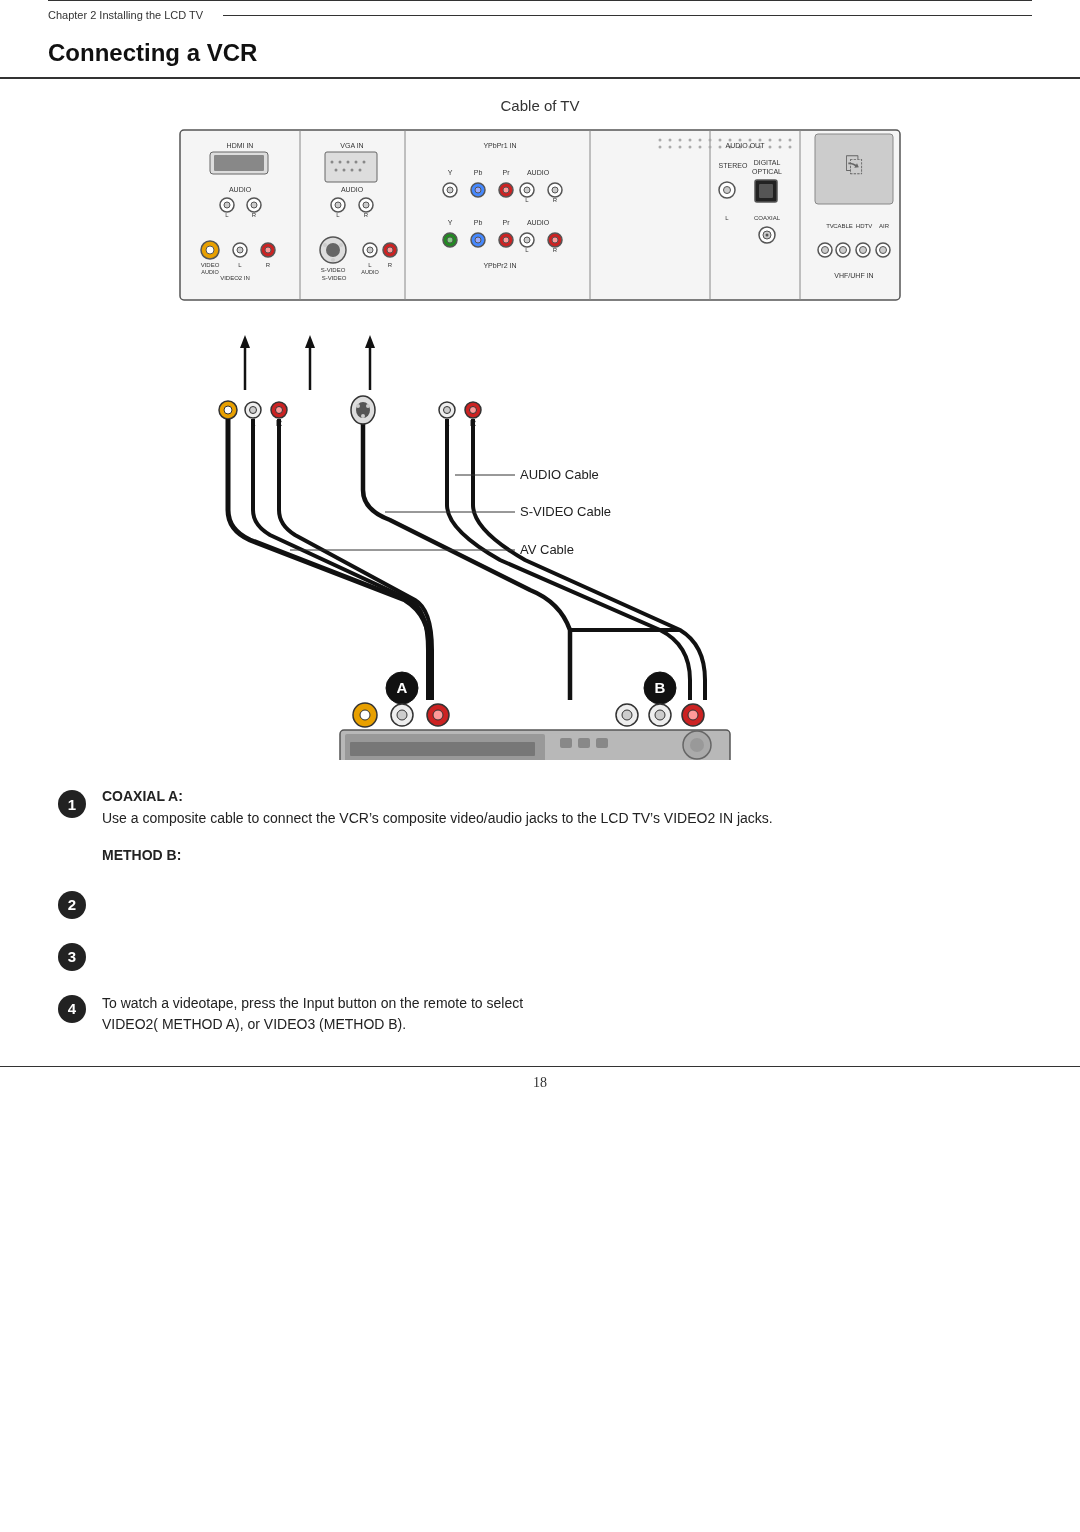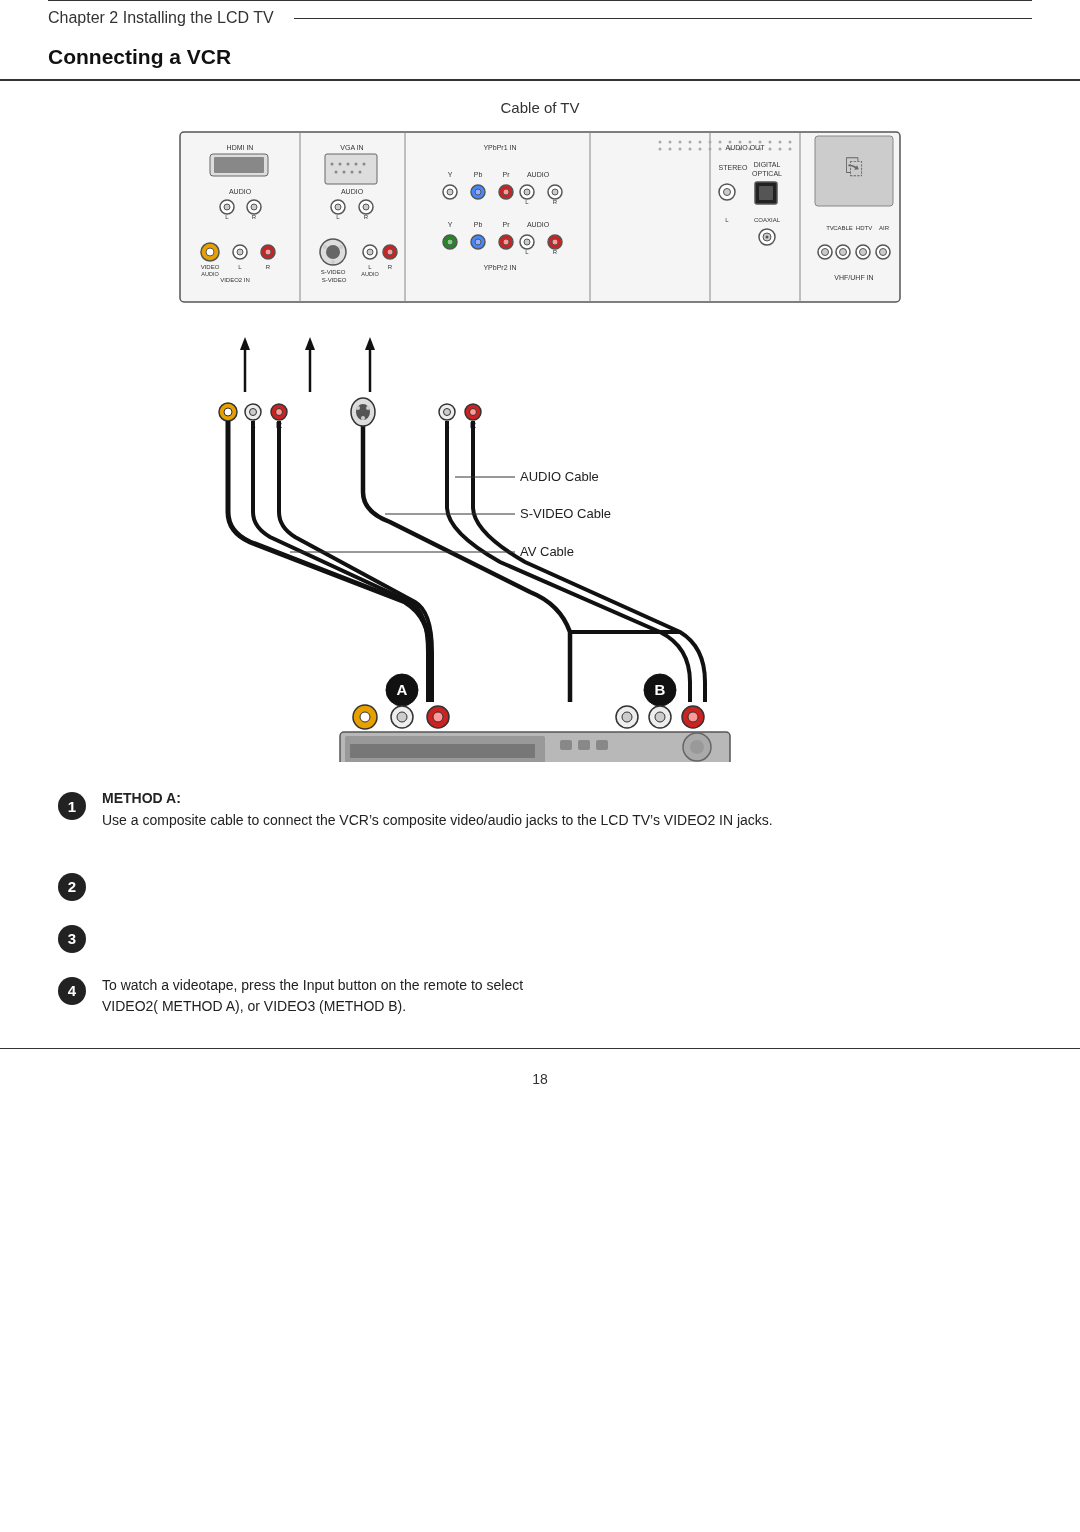--- a/index.html
+++ b/index.html
@@ -16,38 +16,38 @@
     
     .top-rule {
       border-top: 1.5px solid #333;
       margin: 0 48px;
       padding-top: 8px;
       display: flex;
       align-items: center;
       gap: 20px;
     }
     .chapter-label {
-      font-size: 16px;
+      font-size: 11px;
       color: #333;
       white-space: nowrap;
     }
     .top-rule-line {
       flex: 1;
       height: 1px;
       background: #333;
     }
 
     
     .page-title-section {
       padding: 18px 48px 10px 48px;
       border-bottom: 2.5px solid #333;
       margin: 0 0 0 0;
     }
     .page-title {
-      font-size: 21px;
+      font-size: 24px;
       font-weight: bold;
       color: #111;
     }
 
     
     .content {
       padding: 0 48px 0 48px;
     }
 
     
@@ -116,24 +116,25 @@
       color: #222;
     }
     .step-text b {
       font-weight: normal;
     }
 
     
     .bottom-rule {
       border-top: 1.5px solid #333;
       margin: 30px 0 0 0;
-      padding-top: 22px;
+      padding-top: 8px;
       display: flex;
       align-items: center;
       justify-content: center;
+      font-family: Liberation Serif, serif;
     }
     .page-number {
       font-size: 14px;
       color: #333;
     }
   </style>
 </head>
 <body>
 
 <div class="top-rule">
@@ -424,23 +425,24 @@
 
       <text x="360" y="450" font-size="12" fill="#333" text-anchor="middle" font-family="Arial" font-weight="bold">VCR</text>
     </svg>
   </div>
 
   <div class="steps-section">
 
     <div class="step-row">
       <div class="step-number-circle">1</div>
       <div class="step-content">
-        <div class="method-label">METHOD A:</div>
+        <div class="method-label">COAXIAL A:</div>
         <div class="step-text">Use a composite cable to connect the VCR’s composite video/audio jacks to the LCD TV’s VIDEO2 IN jacks.</div>
         <br>
+        <div class="method-label">METHOD B:</div>
       </div>
     </div>
 
     <div class="step-row">
       <div class="step-number-circle">2</div>
     </div>
 
     <div class="step-row">
       <div class="step-number-circle">3</div>
     </div>

